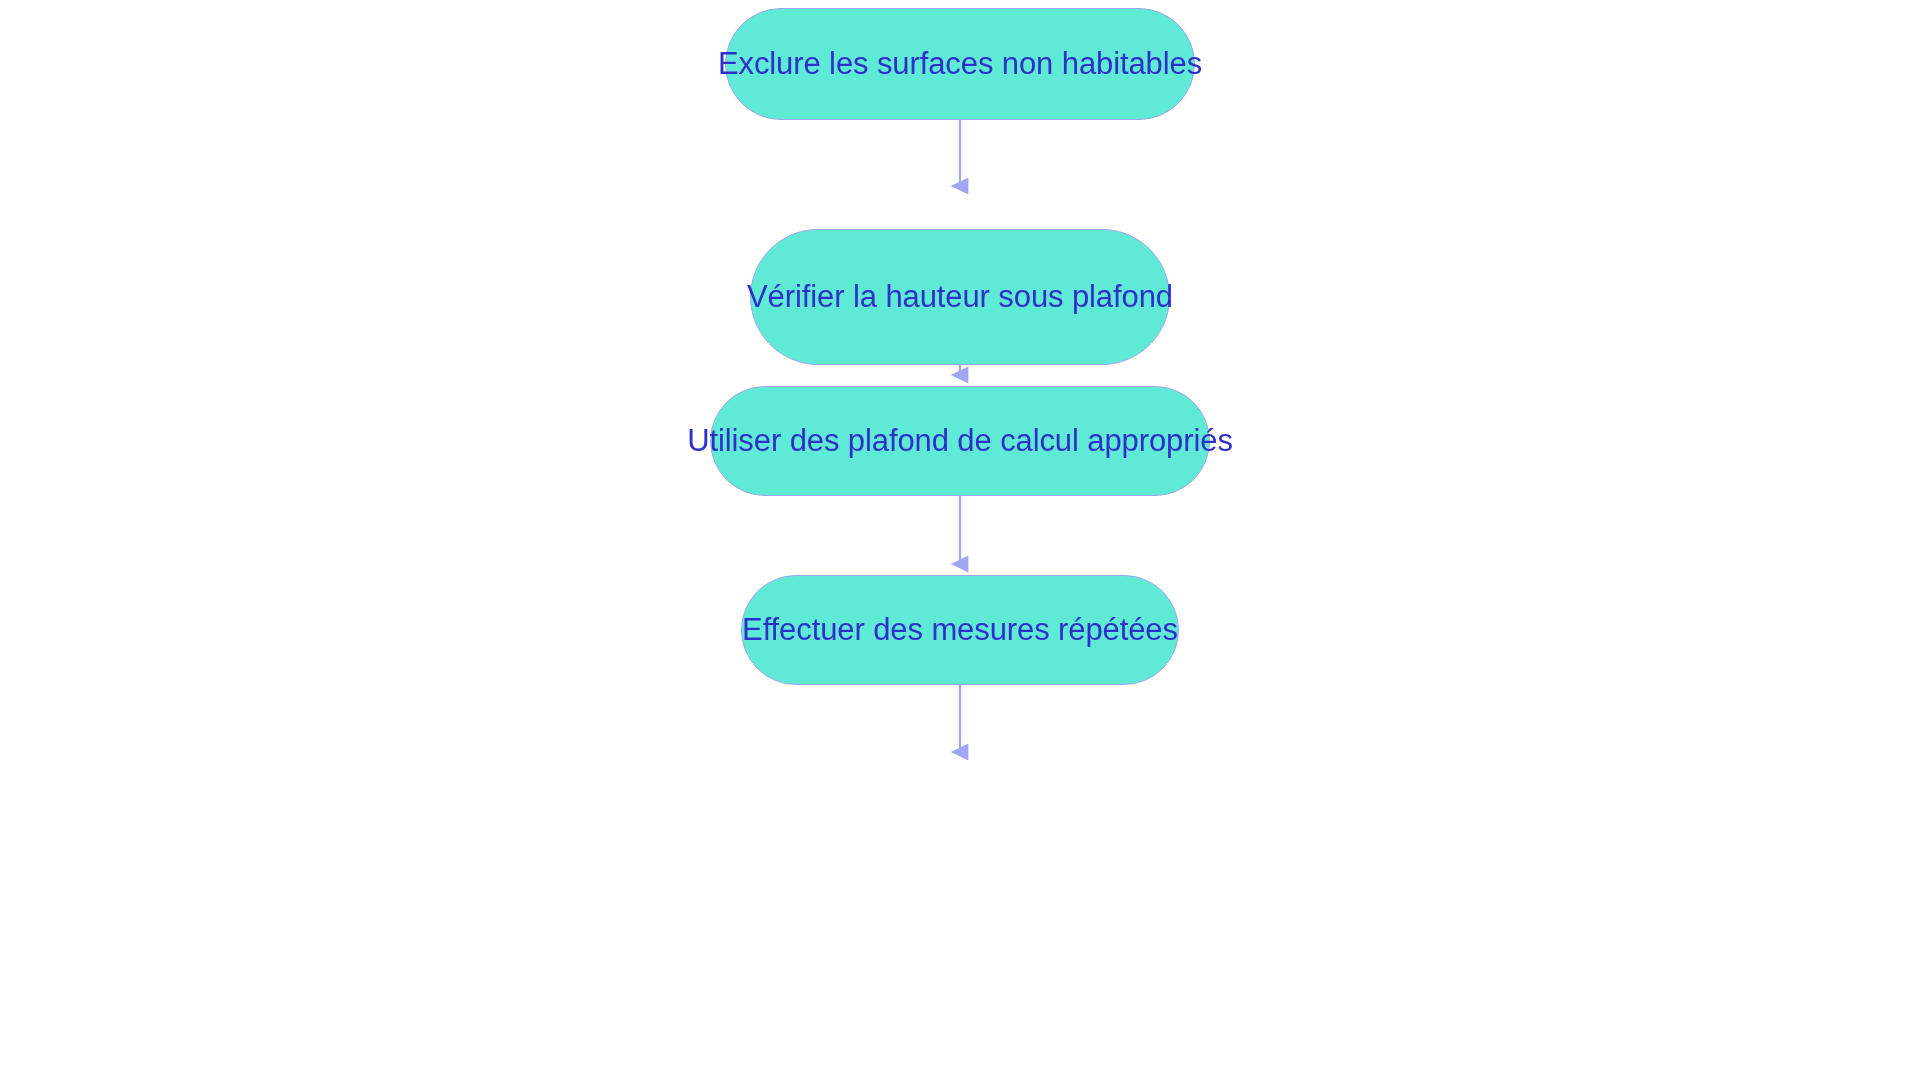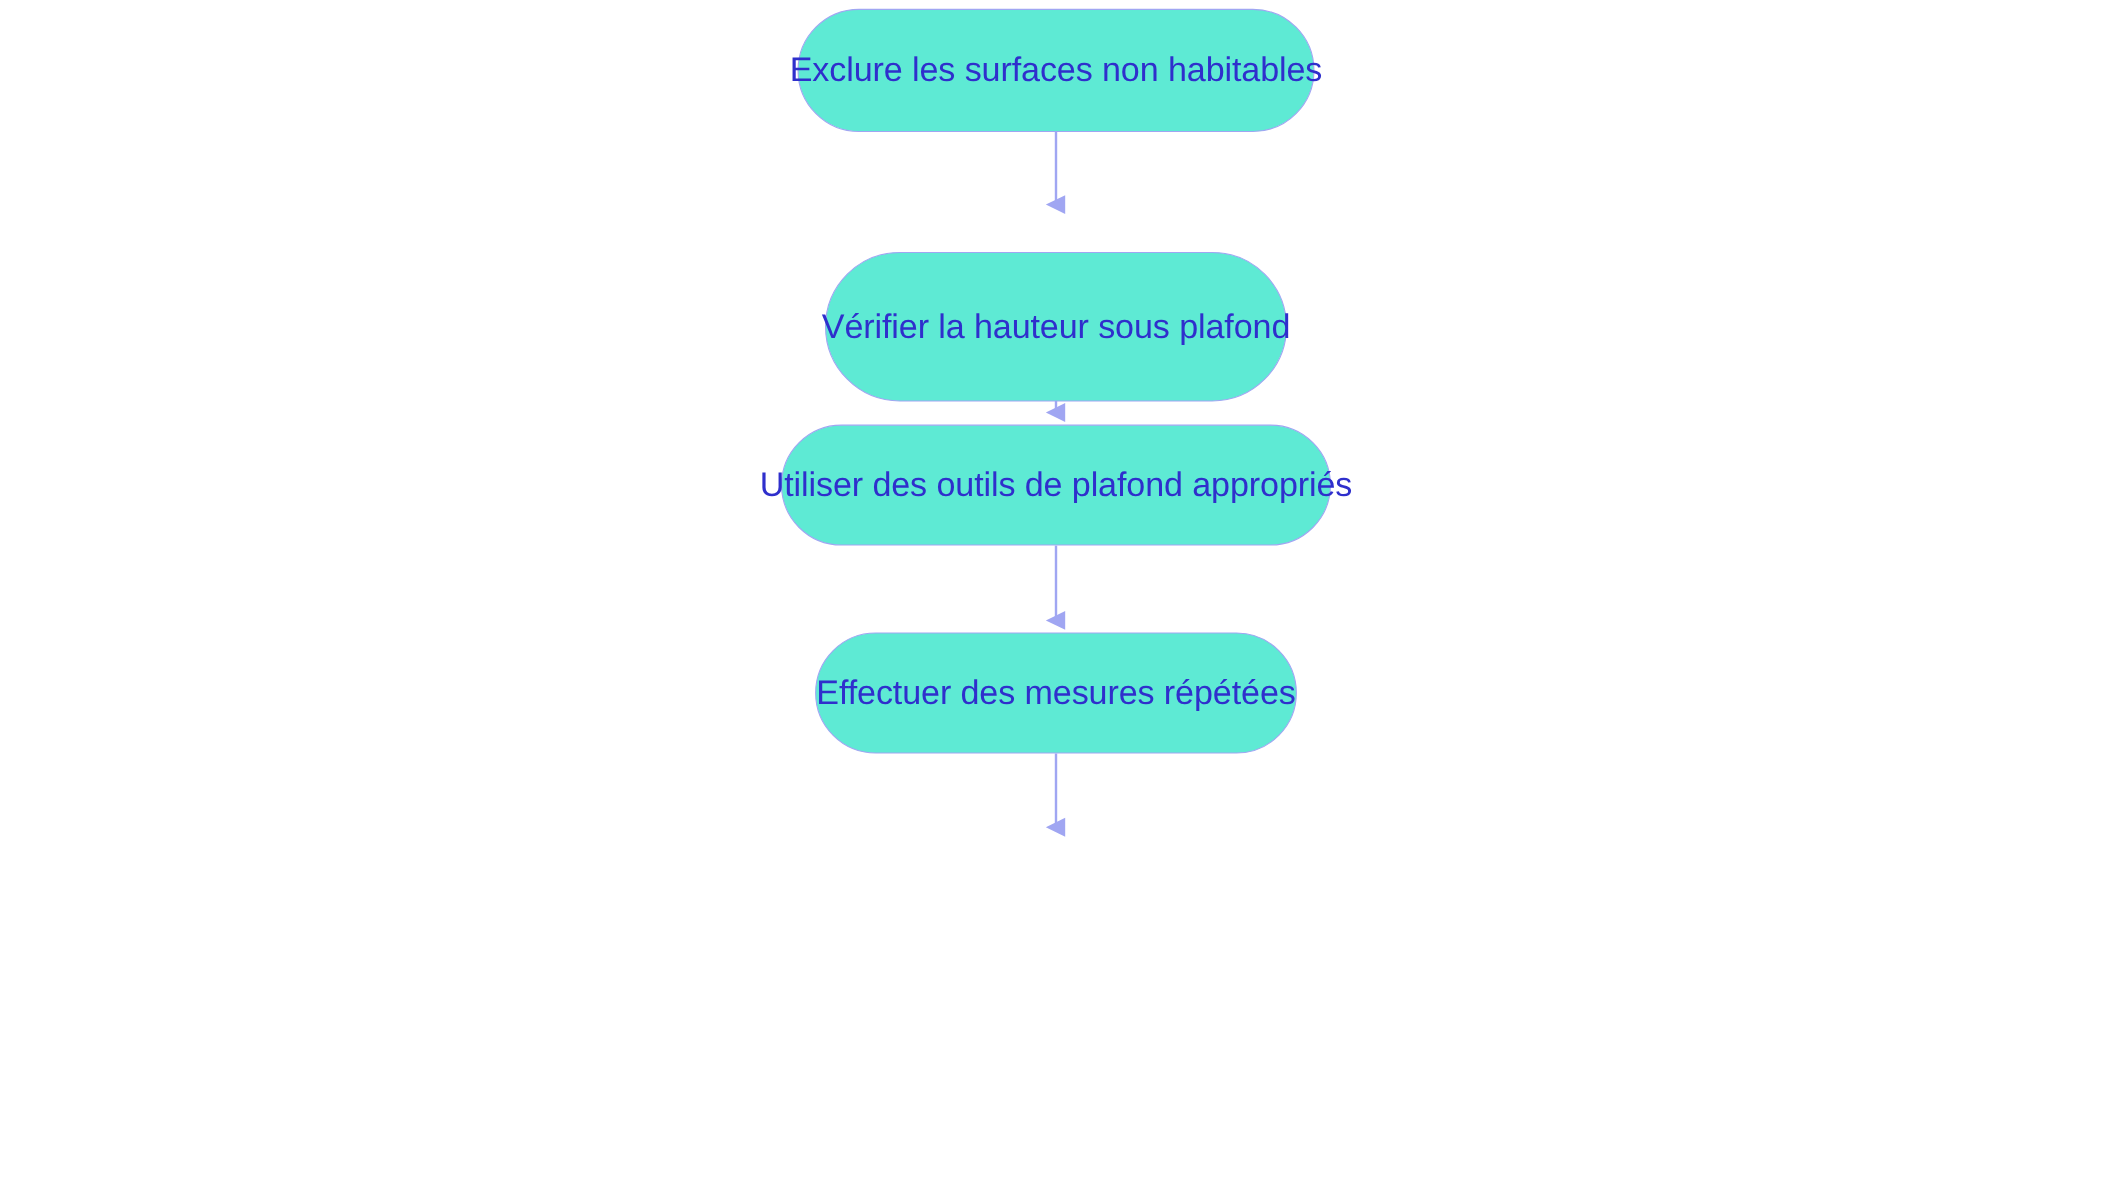--- a/index.html
+++ b/index.html
@@ -85,21 +85,21 @@
 
   <div class="node node-0">
     <span class="node-label">Exclure les surfaces non habitables</span>
   </div>
 
   <div class="node node-1">
     <span class="node-label">Vérifier la hauteur sous plafond</span>
   </div>
 
   <div class="node node-2">
-    <span class="node-label">Utiliser des outils de plafond appropriés</span>
+    <span class="node-label">Utiliser des plafond de calcul appropriés</span>
   </div>
 
   <div class="node node-3">
     <span class="node-label">Effectuer des mesures répétées</span>
   </div>
 
 
 </div>
 
 </body></html>

